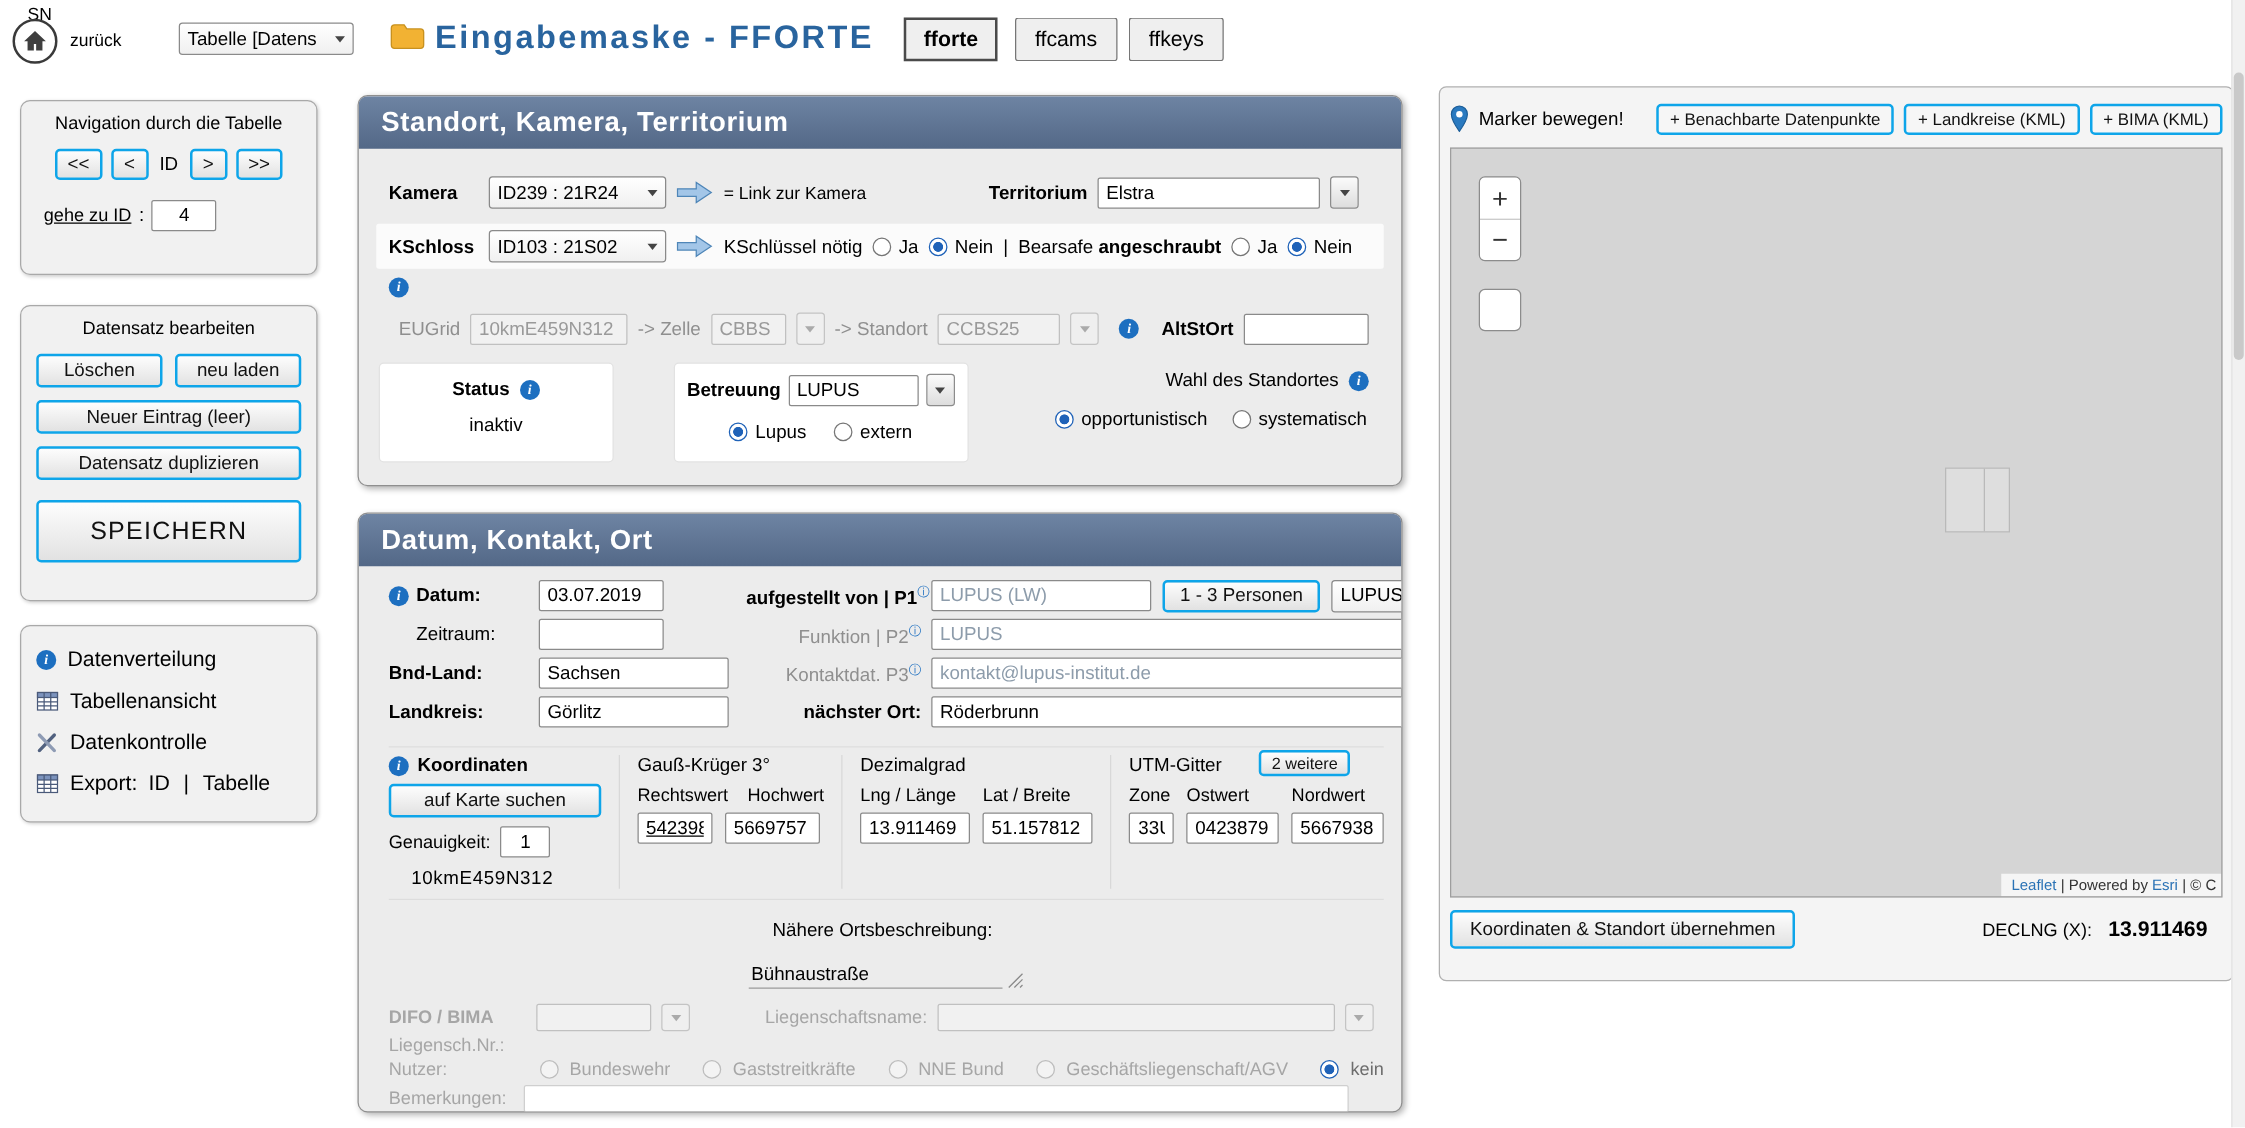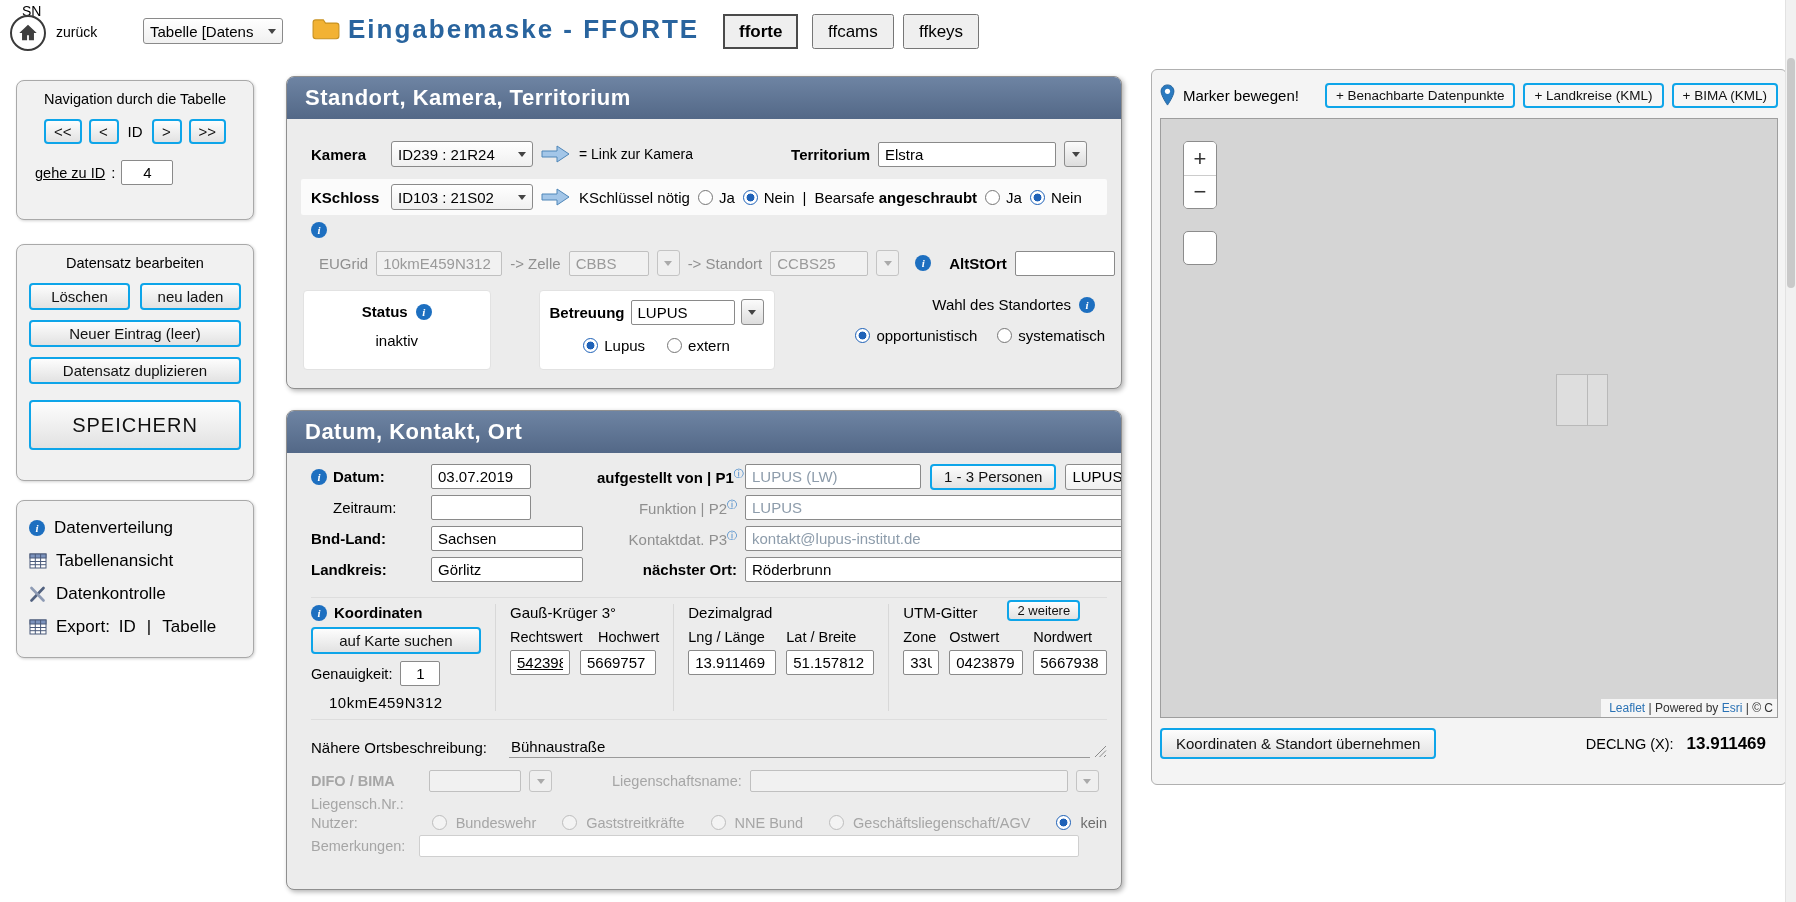--- a/index.html
+++ b/index.html
@@ -93,21 +93,21 @@
   .row-boxes { display:flex; margin-top:14px; padding:0 16px; }
   .wbox { background:#fff; border:1px solid #e2e2e2; border-radius:4px; padding:8px 10px; height:80px; }
   .statusbox { width:214px; text-align:center; }
   .statusbox .l1 { display:flex; align-items:center; justify-content:center; gap:8px; margin-top:4px; }
   .statusbox .l2 { margin-top:12px; }
   .betrbox { width:254px; margin-left:48px; }
   .betrbox .l1 { display:flex; align-items:center; gap:6px; }
   .betrbox .l2 { display:flex; align-items:center; gap:22px; justify-content:center; margin-top:12px; }
   .wahlbox { margin-left:46px; width:330px; padding-top:6px; }
   .wahlbox .l1 { display:flex; align-items:center; gap:8px; justify-content:flex-end; padding-right:10px; }
-  .wahlbox .l2 { display:flex; align-items:center; gap:20px; margin-top:14px; justify-content:flex-end; padding-left:12px; }
+  .wahlbox .l2 { display:flex; align-items:center; gap:20px; margin-top:14px; justify-content:center; padding-left:12px; }
   .label72 { width:72px; font-weight:bold; flex:0 0 auto; }
 
   
   .p2body { padding-top:10px; }
   .p2row { display:grid; grid-template-columns:112px 158px 140px 1fr; align-items:center;
            column-gap:8px; padding-left:24px; height:27px; margin-bottom:4px; }
   .c1 { display:flex; align-items:center; gap:6px; white-space:nowrap; }
   .c1.indent { padding-left:22px; }
   .c3 { text-align:right; white-space:nowrap; }
   .c4 { display:flex; align-items:center; gap:9px; }
@@ -121,21 +121,21 @@
   .cg-title2 { margin-bottom:8px; }
   .genrow { display:flex; align-items:center; gap:8px; margin-top:7px; font-size:14.5px; }
   .geninput { width:40px; text-align:center; }
   .gridcode { margin-top:8px; padding-left:18px; font-size:15px; letter-spacing:.5px; }
   .cl-row { display:flex; gap:10px; font-size:14.5px; margin-bottom:5px; }
   .ci-row { display:flex; gap:10px; }
   .cl-row span { display:inline-block; }
   .utmtitle { display:flex; align-items:flex-start; gap:30px; }
   .utmtitle .btn { margin-top:-4px; }
 
-  .ortsrow { display:flex; align-items:center; margin:16px 14px 0 24px; gap:16px; }
+  .ortsrow { display:flex; align-items:center; margin:16px 14px 0 24px; gap:16px;flex-direction:column; }
   .ortslabel { width:182px; flex:0 0 auto; }
   .ortsinputwrap { flex:1; display:flex; align-items:flex-end; gap:4px; }
   .ortsinput { flex:1; border:none; border-bottom:1px solid #9a9a9a; background:transparent;
                font-family:"Liberation Sans", sans-serif; font-size:15px; height:22px; padding:0 2px; }
 
   .difosec { margin:12px 14px 0 24px; color:#a6a6a6; }
   .difoline { display:flex; align-items:center; gap:8px; min-height:19px; font-size:14.5px; }
   .difoline.first { margin-bottom:2px; }
   .dlabel { white-space:nowrap; }
   .nutzerrow { gap:26px; }
@@ -320,21 +320,21 @@
   </div>
 
   <div class="row-info">
     <span class="info"></span>
   </div>
 
   <div class="p1row row-eugrid">
     <span class="graytext">EUGrid</span>
     <input class="tin dis" style="width: 126px;" disabled="" value="10kmE459N312">
     <span class="graytext">-&gt; Zelle</span>
-    <input class="tin dis" style="width: 80px;" disabled="" value="CBBS">
+    <input class="tin dis" style="width: 60px;" disabled="" value="CBBS">
     <span class="dropbtn dis">
         <span class="chev"></span>
       </span>
     <span class="graytext">-&gt; Standort</span>
     <input class="tin dis" style="width: 98px;" disabled="" value="CCBS25">
     <span class="dropbtn dis">
         <span class="chev"></span>
       </span>
     <span class="info" style="margin-left:8px"></span>
     <span class="bold" style="margin-left:10px">AltStOrt</span>

